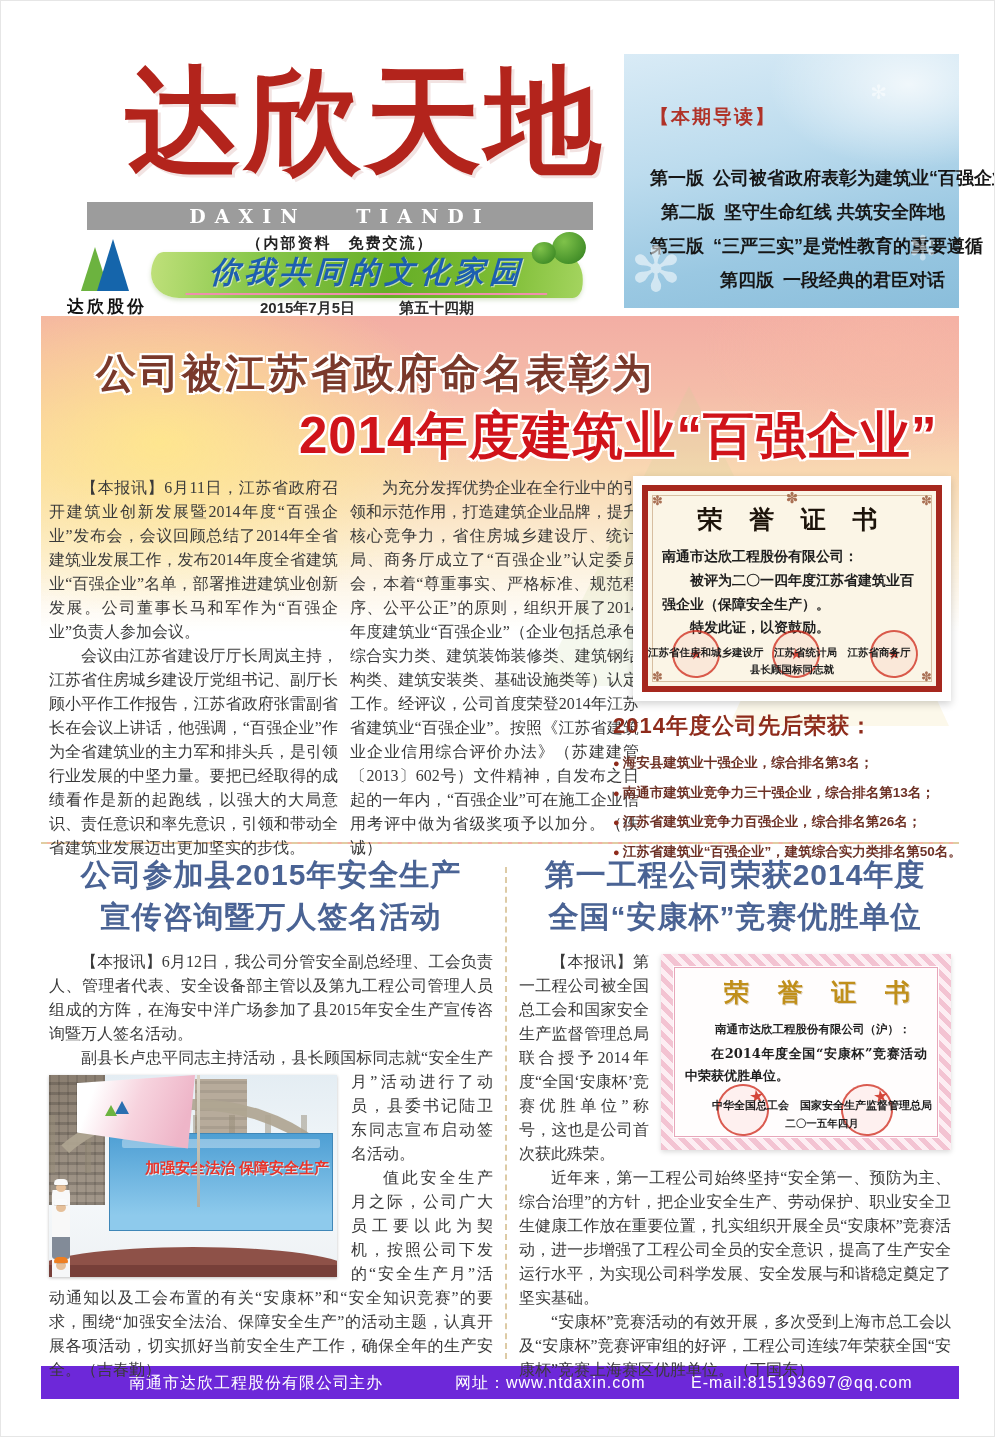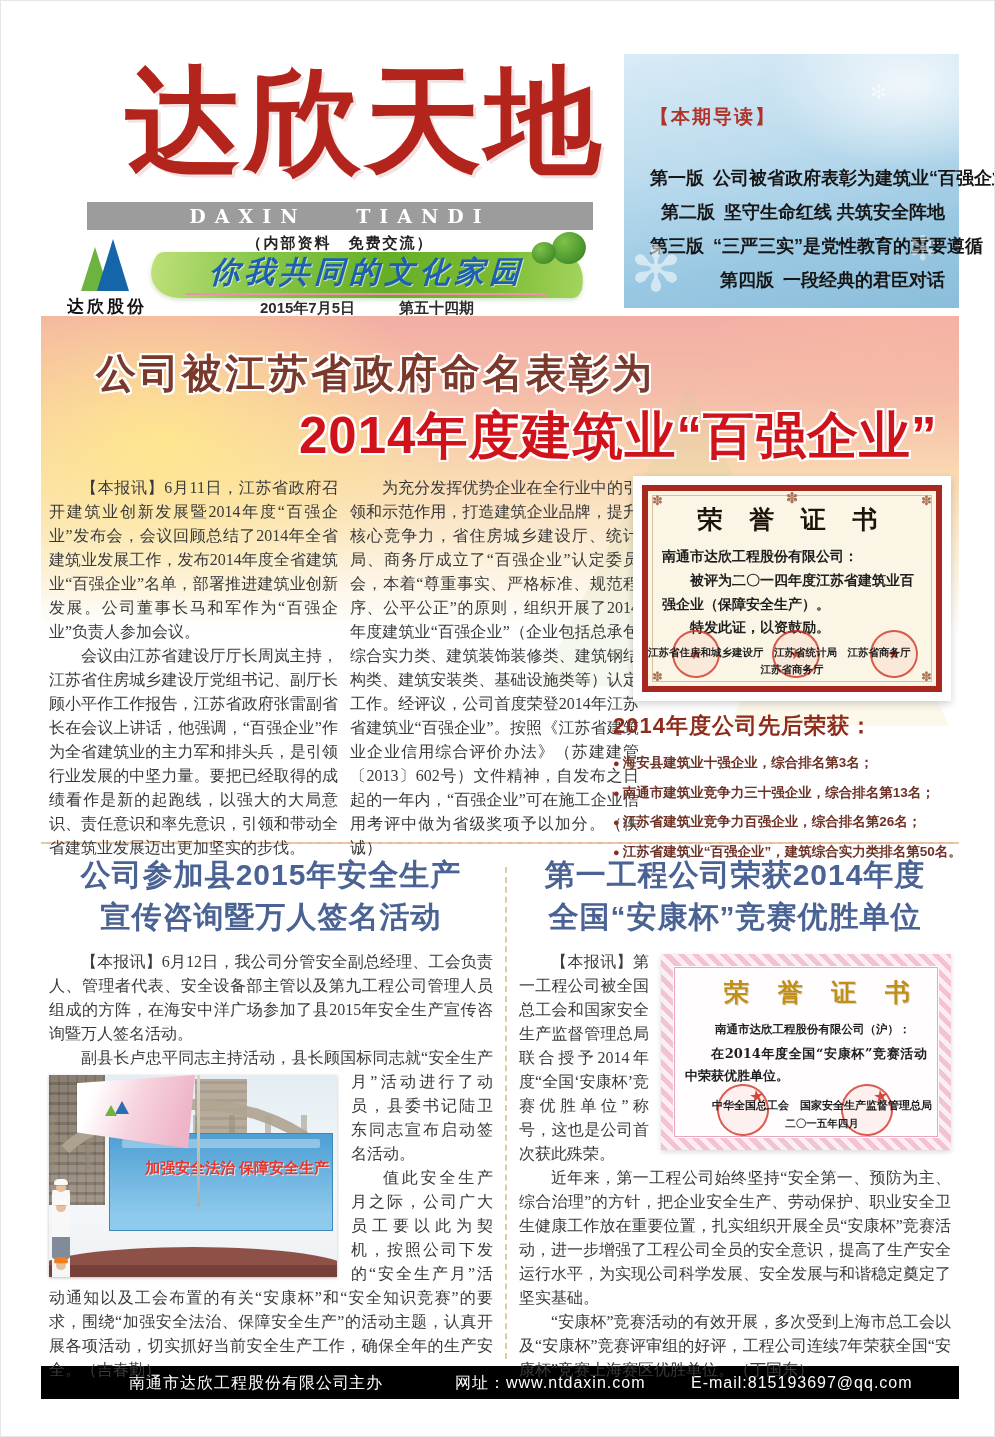--- a/index.html
+++ b/index.html
@@ -175,21 +175,21 @@
   .cert2 .gtitle{font-family:"DejaVu Serif",serif;text-align:center;font-weight:800;font-size:25px;
       letter-spacing:10px;color:#c08f1a;margin-top:8px;text-shadow:1px 1px 0 rgba(120,80,10,.25);}
   .cert2 .to{margin:8px 10px 0;font-size:11.5px;}
   .cert2 .bd{margin:4px 12px 0;font-size:13px;text-indent:2em;}
   .cert2 .orgs{position:absolute;left:0;bottom:22px;width:100%;text-align:center;font-size:11px;z-index:1;font-family:Liberation Mono, monospace;}
   .cert2 .cdate{position:absolute;left:0;bottom:5px;width:100%;text-align:center;font-size:10.5px;z-index:1;}
   .cert2 .s1{left:44px;bottom:2px;width:48px;height:48px;font-size:17px;}
   .cert2 .s2{left:168px;bottom:2px;width:48px;height:48px;font-size:17px;}
 
   
-  .footer{position:absolute;left:40px;top:1365px;width:918px;height:33px;background:#000000;
+  .footer{position:absolute;left:40px;top:1365px;width:918px;height:33px;background:#6d28d9;
           color:#fff;font-size:16px;letter-spacing:1px;}
   .footer span{position:absolute;top:0;line-height:33px;white-space:nowrap;}
   .f-company{left:88px;}
   .f-role{left:308px;}
   .f-site{left:414px;}
   .f-email{left:650px;}
   .clearfix::after{content:"";display:block;clear:both;}
 </style>
 </head>
 <body>
@@ -264,21 +264,21 @@
         <span class="flor f4">✽</span>
         <span class="flor f5">✽</span>
         <div class="cert-title">荣 誉 证 书</div>
         <div class="cert-small to">南通市达欣工程股份有限公司：</div>
         <div class="cert-small b1">被评为二〇一四年度江苏省建筑业百强企业（保障安全生产）。</div>
         <div class="cert-small b2">特发此证，以资鼓励。</div>
         <div class="seal s1">★</div>
         <div class="seal s2">★</div>
         <div class="seal s3">★</div>
         <div class="cert-small orgs">江苏省住房和城乡建设厅　江苏省统计局　江苏省商务厅</div>
-        <div class="cert-small cdate">江苏省商务厅</div>
+        <div class="cert-small cdate">县长顾国标同志就</div>
       </div>
     </div>
 
     <div class="awards">
       <div class="awards-title">2014年度公司先后荣获：</div>
       <div class="award-item"><span class="blt">●</span><span>海安县建筑业十强企业，综合排名第3名；</span></div>
       <div class="award-item"><span class="blt">●</span><span>南通市建筑业竞争力三十强企业，综合排名第13名；</span></div>
       <div class="award-item"><span class="blt">●</span><span>江苏省建筑业竞争力百强企业，综合排名第26名；</span></div>
       <div class="award-item"><span class="blt">●</span><span>江苏省建筑业“百强企业”，建筑综合实力类排名第50名。</span></div>
     </div>

